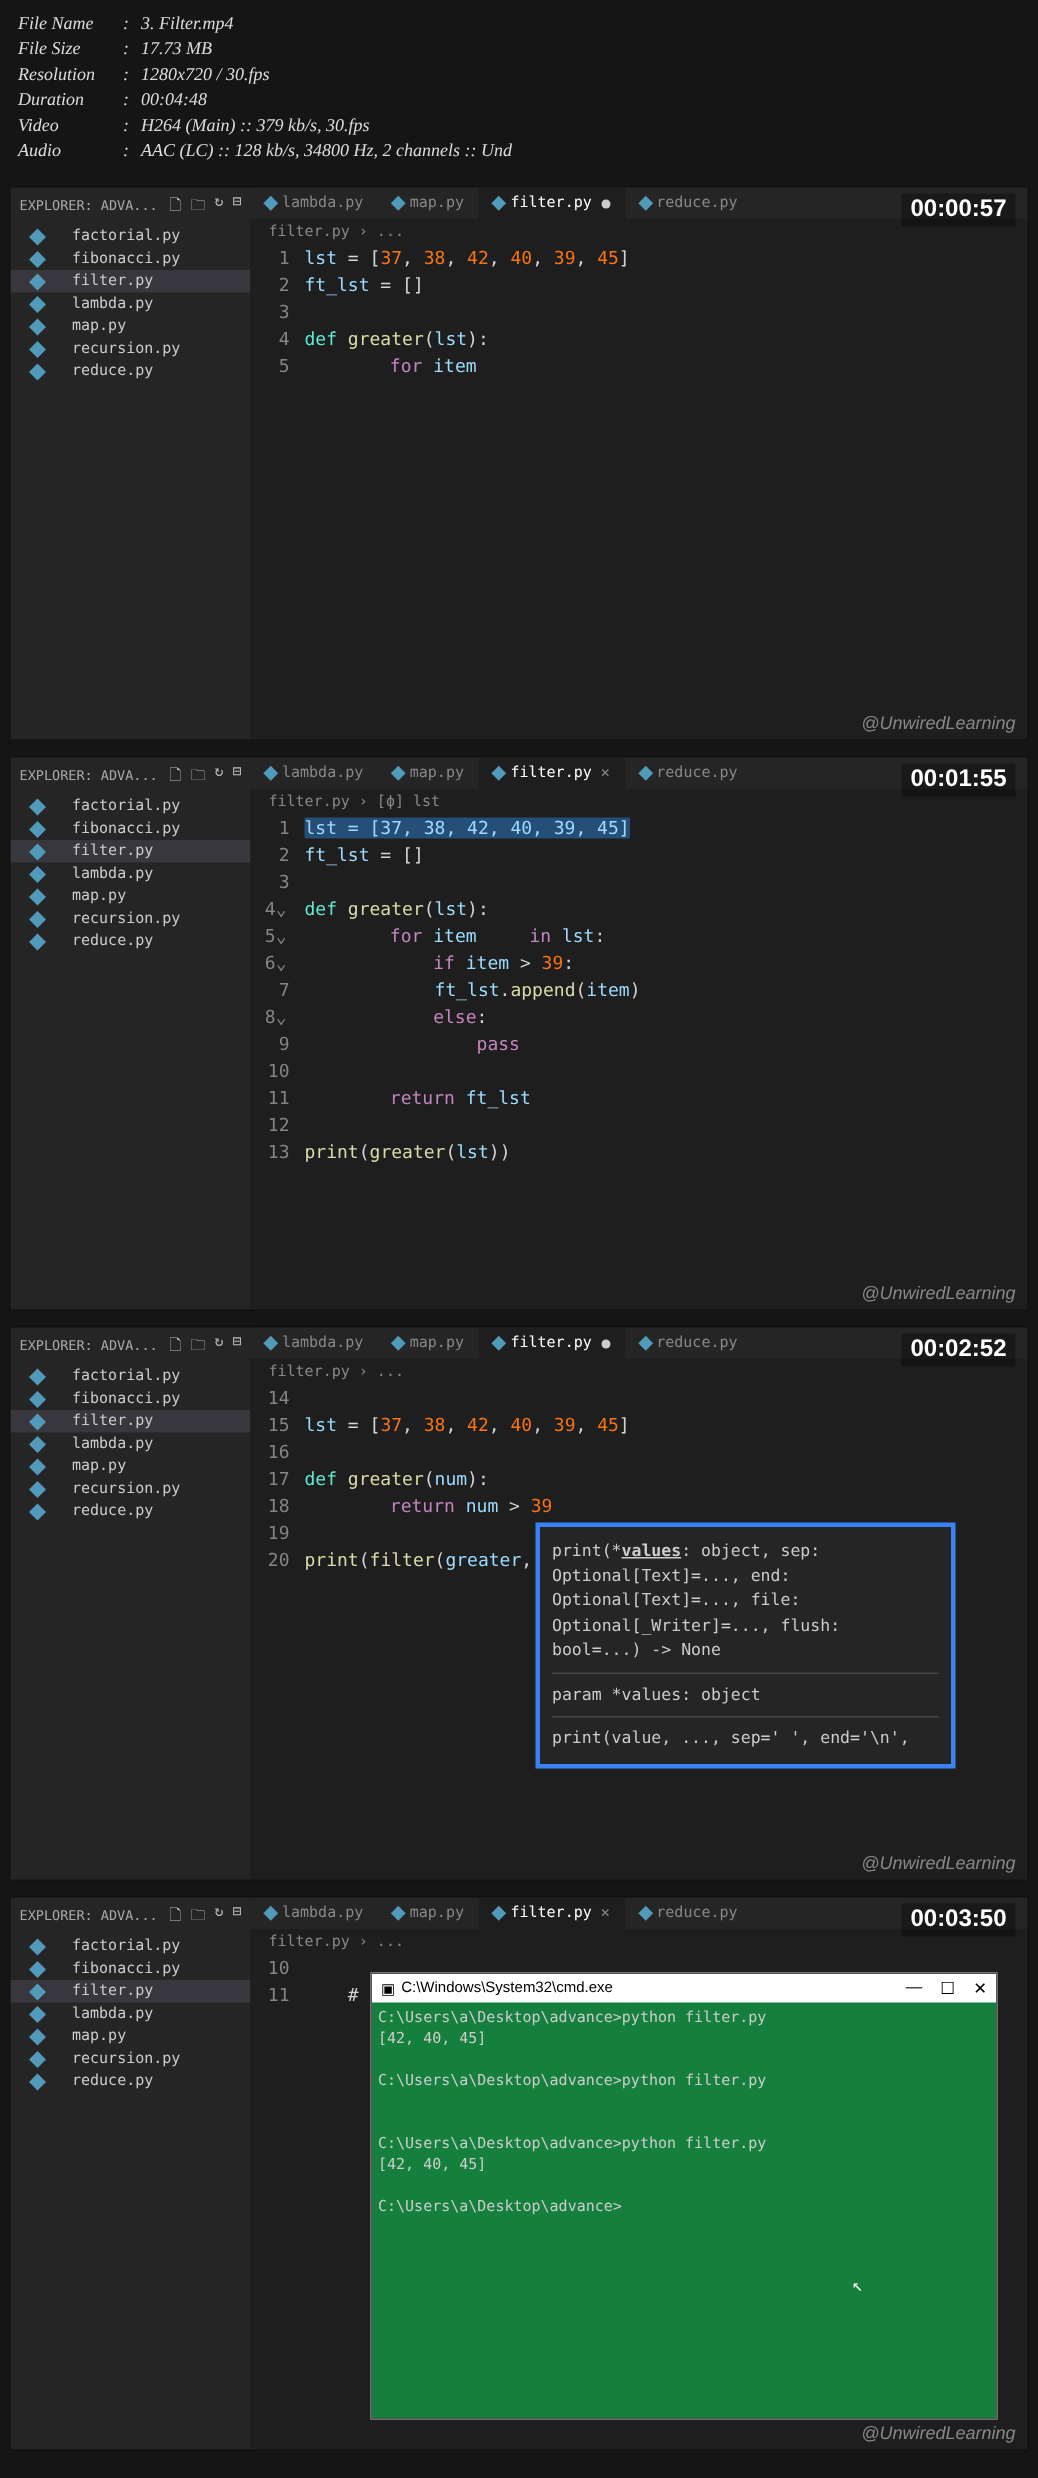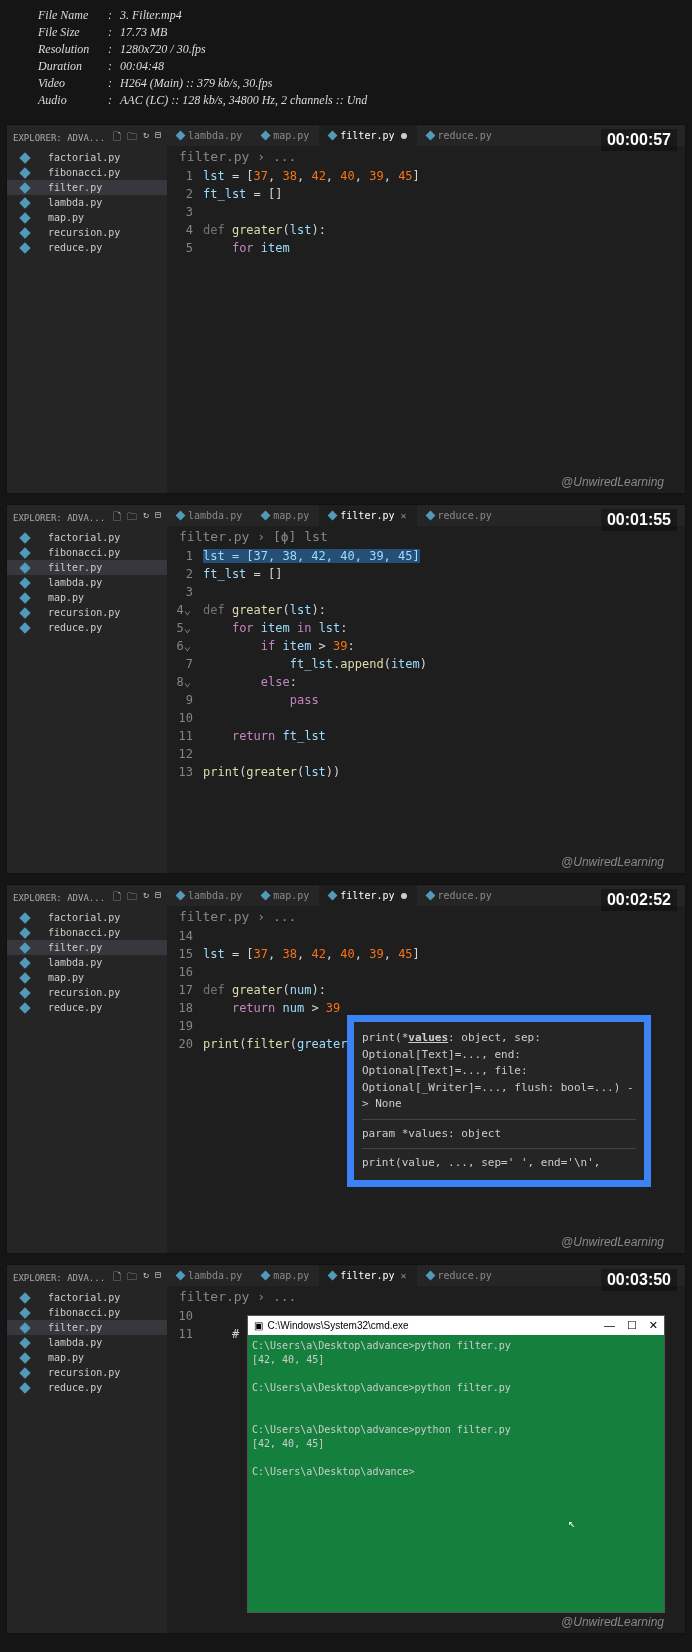--- a/index.html
+++ b/index.html
@@ -1,50 +1,50 @@
 <!DOCTYPE html>
 <html><head>
 <meta charset="utf-8">
 <style>
 * { margin: 0; padding: 0; box-sizing: border-box; }
 body { background: #151515; font-family: "Consolas", monospace; color: #ccc; font-size: 11px; }
 .meta { padding: 8px 12px; font-style: italic; font-family: "Times New Roman", serif; font-size: 12px; color: #ddd; }
 .meta-row { display: flex; margin-bottom: 2px; }
-.meta-label { width: 70px; margin-left: 26px; }
+.meta-label { width: 70px; }
 .meta-sep { width: 12px; }
 .frames { padding: 6px; }
 .frame { position: relative; background: #1e1e1e; margin-bottom: 10px; height: 370px; display: flex; overflow: hidden; border: 1px solid #111; }
 .explorer { width: 160px; background: #252526; font-size: 10px; }
 .explorer-header { display: flex; align-items: center; justify-content: space-between; padding: 4px 6px; color: #aaa; font-size: 9px; }
 .explorer-icons { display: flex; gap: 6px; color: #bbb; font-size: 10px; }
 .file-list { list-style: none; }
 .file-item { padding: 2px 8px 2px 14px; color: #ccc; cursor: pointer; display: flex; align-items: center; gap: 19px; }
 .file-item.active { background: #37373d; }
 .file-icon { width: 8px; height: 8px; background: #519aba; transform: rotate(45deg); flex-shrink: 0; }
 .main { flex: 1; display: flex; flex-direction: column; background: #1e1e1e; position: relative; }
 .tabs { display: flex; background: #252526; font-size: 10px; }
 .tab { padding: 5px 10px; color: #888; display: flex; align-items: center; gap: 4px; cursor: pointer; }
 .tab.active { background: #1e1e1e; color: #fff; }
 .tab-icon { width: 7px; height: 7px; background: #519aba; transform: rotate(45deg); }
 .tab-dot { width: 6px; height: 6px; border-radius: 50%; background: #ccc; margin-left: 2px; }
 .tab-close { color: #888; font-size: 10px; margin-left: 2px; }
-.breadcrumb { padding: 3px 12px; font-size: 13px; color: #888; display: flex; gap: 4px; }
+.breadcrumb { padding: 3px 12px; font-size: 10px; color: #888; display: flex; gap: 4px; }
 .code { flex: 1; display: flex; font-size: 12px; line-height: 1.5; overflow: hidden; }
 .gutter { width: 36px; text-align: right; padding-right: 10px; color: #858585; user-select: none; }
 .lines { flex: 1; white-space: pre; color: #d4d4d4; }
-.py-kw { color: #737373; }
+.py-kw { color: #5eead4; }
 .py-fn { color: #dcdcaa; }
 .py-num { color: #f97316; }
 .py-var { color: #9cdcfe; }
-.py-flow { color: #c586c0; }
+.py-flow { color: #c586c0; margin-left: 28px; }
 .hl { background: #264f78; }
-.tooltip { position: absolute; right: 34px; top: 130px; width: 304px; background: #252526; border: 7px solid #3b82f6; padding: 8px; font-size: 11px; color: #ccc; line-height: 1.5; }
+.tooltip { position: absolute; right: 48px; top: 130px; width: 280px; background: #252526; border: 3px solid #3b82f6; padding: 8px; font-size: 11px; color: #ccc; line-height: 1.5; }
 .tooltip hr { border: none; border-top: 1px solid #454545; margin: 6px 0; }
 .timestamp { position: absolute; top: 4px; right: 8px; font-family: "Segoe UI", sans-serif; font-weight: bold; font-size: 16px; color: #fff; background: rgba(0,0,0,0.3); padding: 2px 6px; }
-.watermark { position: absolute; bottom: 4px; right: 21px; font-family: "Segoe UI", sans-serif; font-size: 12px; color: #888; font-style: italic; }
+.watermark { position: absolute; bottom: 4px; right: 8px; font-family: "Segoe UI", sans-serif; font-size: 12px; color: #888; font-style: italic; }
 .cmd-window { position: absolute; left: 80px; top: 50px; right: 20px; bottom: 20px; background: #fff; display: flex; flex-direction: column; border: 1px solid #555; }
 .cmd-title { background: #fff; color: #000; padding: 3px 6px; font-size: 10px; display: flex; align-items: center; gap: 4px; font-family: "Segoe UI", sans-serif; }
 .cmd-controls { margin-left: auto; display: flex; gap: 12px; color: #000; font-size: 11px; }
 .cmd-body { flex: 1; background: #15803d; color: #ccc; padding: 4px; font-size: 10px; line-height: 1.4; white-space: pre-wrap; font-family: Consolas, monospace; overflow-y: auto; }
 .fold { color: #858585; margin-right: 2px; }
 .cursor-img { position: absolute; color: #fff; font-size: 12px; }
 </style>
 </head>
 <body>
 

